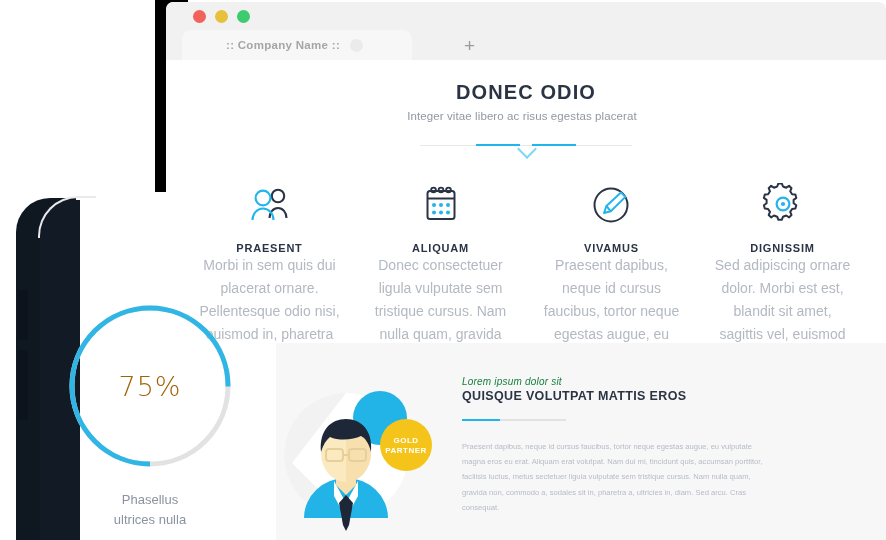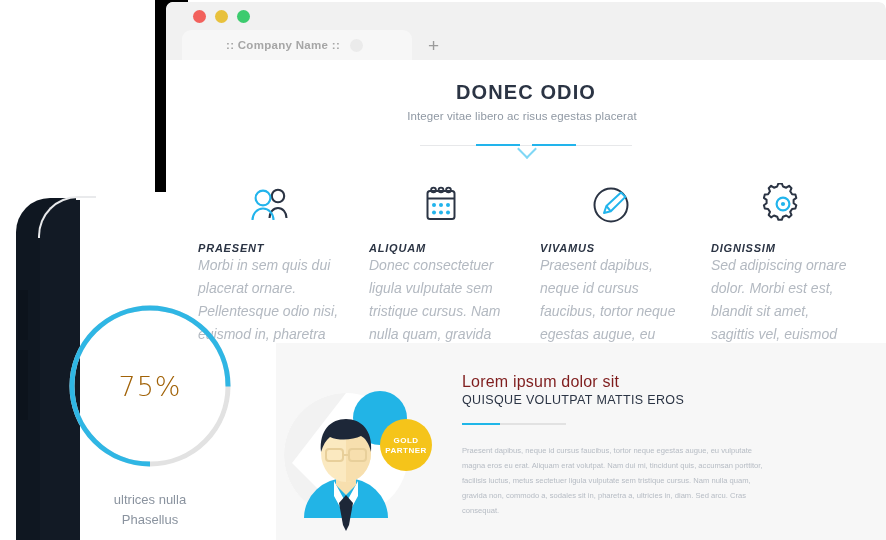--- a/index.html
+++ b/index.html
@@ -104,20 +104,21 @@
   .dot.green  { background: #3ccb6e; }
 
   .tabstrip {
     position: absolute;
     left: 16px;
     right: 0;
     bottom: 0;
     height: 30px;
     display: flex;
     align-items: flex-end;
+    gap: 36px;
   }
   .tab {
     position: relative;
     height: 30px;
     background: #f7f7f7;
     border-top-left-radius: 9px;
     border-top-right-radius: 9px;
     display: flex;
     align-items: center;
     padding: 0 14px 0 44px;
@@ -203,23 +204,23 @@
     transform: rotate(-45deg);
   }
 
   
   .features {
     display: flex;
     margin: 26px 18px 0 18px;
   }
   .feature {
     flex: 1;
+    text-align: center;
     padding: 0 14px;
     box-sizing: border-box;
-    font-style: italic;
   }
   .feature-icon {
     height: 46px;
     display: flex;
     align-items: center;
     justify-content: center;
   }
   .feature-title {
     font-size: 11px;
     font-weight: bold;
@@ -249,27 +250,28 @@
     position: relative;
     width: 180px;
     height: 185px;
     flex: none;
   }
   .promo-body {
     flex: 1;
     padding: 0 42px 0 6px;
   }
   .promo-kicker {
-    font-size: 16px;
-    color: #7f1d1d;
+    font-size: 10px;
+    color: #15803d;
     letter-spacing: 0.2px;
+    font-style: italic;
   }
   .promo-title {
     font-size: 12.5px;
-    font-weight: normal;
+    font-weight: bold;
     color: #2b3444;
     letter-spacing: 0.35px;
     margin-top: 2px;
   }
   .promo-rule {
     margin-top: 16px;
     width: 104px;
     height: 2px;
     background: #e2e2e2;
     position: relative;
@@ -473,16 +475,16 @@
   <div class="donut">
     <svg width="172" height="172" viewBox="0 0 172 172">
 
       <circle cx="86" cy="86" r="78" fill="none" stroke="#e2e2e2" stroke-width="5"></circle>
 
       <circle cx="86" cy="86" r="78" fill="none" stroke="#2fb6e4" stroke-width="5" stroke-linecap="butt" stroke-dasharray="367.6 122.5" transform="rotate(90 86 86)"></circle>
     </svg>
     <div class="donut-value">75%</div>
   </div>
   <div class="donut-caption">
+    <div>Phasellus</div>
     <div>ultrices nulla</div>
-    <div>Phasellus</div>
   </div>
 </div>
 
 </body></html>

